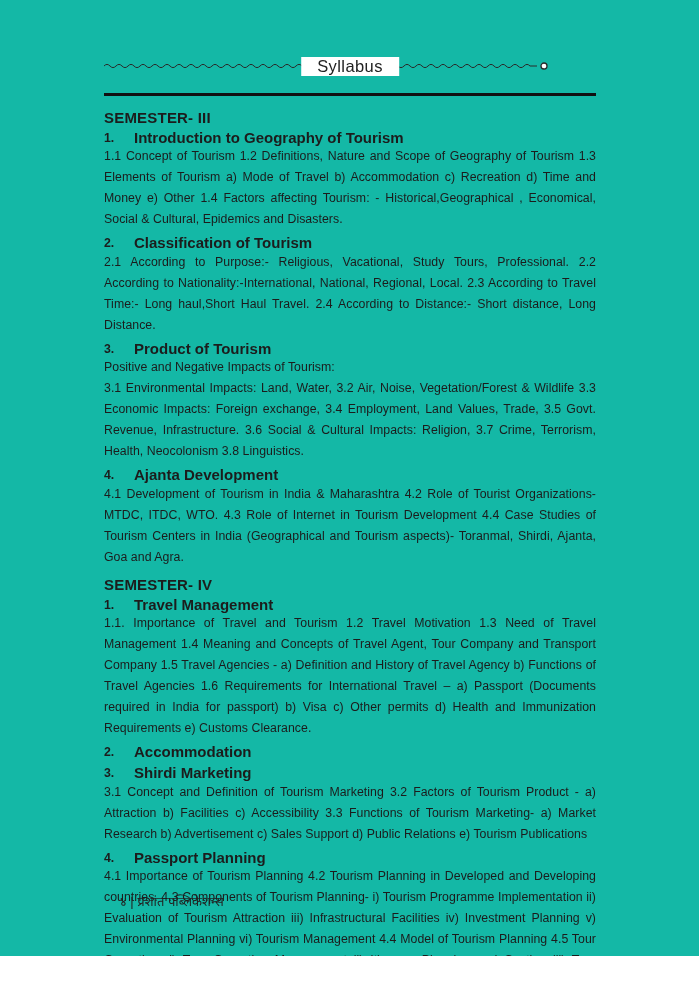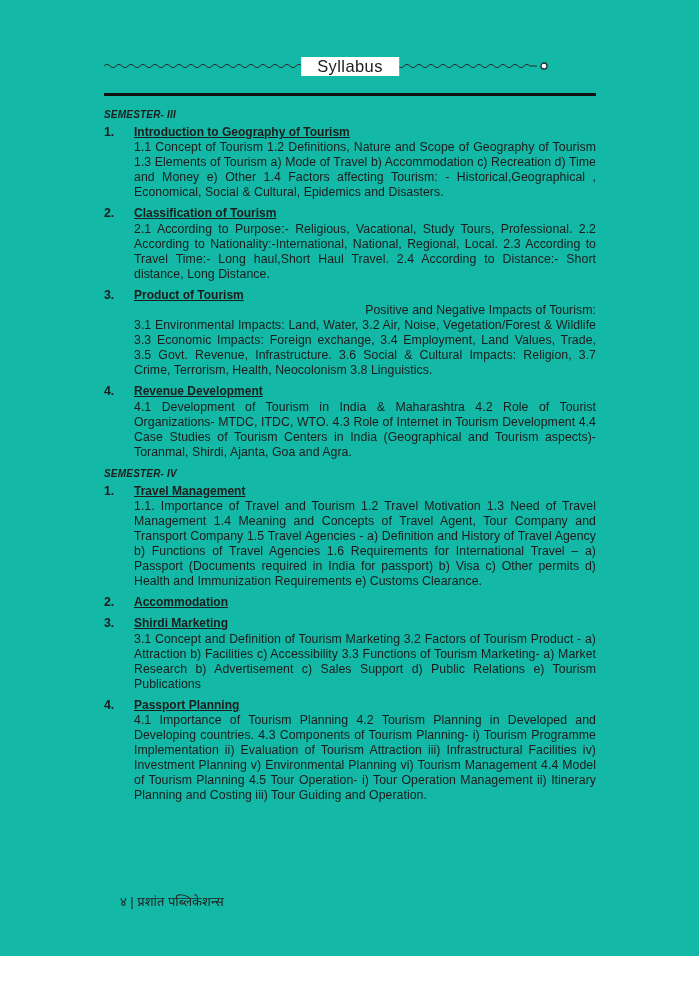--- a/index.html
+++ b/index.html
@@ -46,52 +46,49 @@
     white-space: nowrap;
   }
   .thick-rule {
     height: 3px;
     background: #111;
     margin-top: 7px;
   }
   
   .content { margin-top: 13px; }
   .sem-heading {
-    font-size: 10px;
+    font-size: 15px;
     font-weight: bold;
     letter-spacing: 0.2px;
     margin: 8px 0 4px 0;
-    font-style: italic;
   }
   .content section:first-child .sem-heading { margin-top: 0; }
   .item { margin-bottom: 5px; }
   .item-head {
     display: flex;
     line-height: 16.4px;
   }
   .item-num {
     flex: none;
     width: 30px;
     font-weight: bold;
     font-size: 12.3px;
   }
   .item-title {
     font-weight: bold;
-    font-size: 12px;
-    text-decoration: underline;
+    font-size: 15px;
   }
   .item-lead,
   .item-body {
-    margin-left: 30px;
     font-size: 12.3px;
-    line-height: 15px;
+    line-height: 21px;
     text-align: justify;
     letter-spacing: 0.05px;
   }
-  .item-lead { text-align: right; }
+  .item-lead { text-align: left; }
   
   .page-footer {
     position: absolute;
     left: 120px;
     bottom: 46px;
     font-size: 13px;
     color: #222;
   }
 </style>
 </head>
@@ -137,21 +134,21 @@
             <span class="item-num">3.</span>
             <h3 class="item-title">Product of Tourism</h3>
           </div>
           <p class="item-lead">Positive and Negative Impacts of Tourism:</p>
           <p class="item-body">3.1 Environmental Impacts: Land, Water, 3.2 Air, Noise, Vegetation/Forest &amp; Wildlife 3.3 Economic Impacts: Foreign exchange, 3.4 Employment, Land Values, Trade, 3.5 Govt. Revenue, Infrastructure. 3.6 Social &amp; Cultural Impacts: Religion, 3.7 Crime, Terrorism, Health, Neocolonism 3.8 Linguistics.</p>
         </div>
 
         <div class="item">
           <div class="item-head">
             <span class="item-num">4.</span>
-            <h3 class="item-title">Revenue Development</h3>
+            <h3 class="item-title">Ajanta Development</h3>
           </div>
           <p class="item-body">4.1 Development of Tourism in India &amp; Maharashtra 4.2 Role of Tourist Organizations- MTDC, ITDC, WTO. 4.3 Role of Internet in Tourism Development 4.4 Case Studies of Tourism Centers in India (Geographical and Tourism aspects)- Toranmal, Shirdi, Ajanta, Goa and Agra.</p>
         </div>
       </section>
 
       <section>
         <h2 class="sem-heading">SEMESTER- IV</h2>
 
         <div class="item">
           <div class="item-head">

